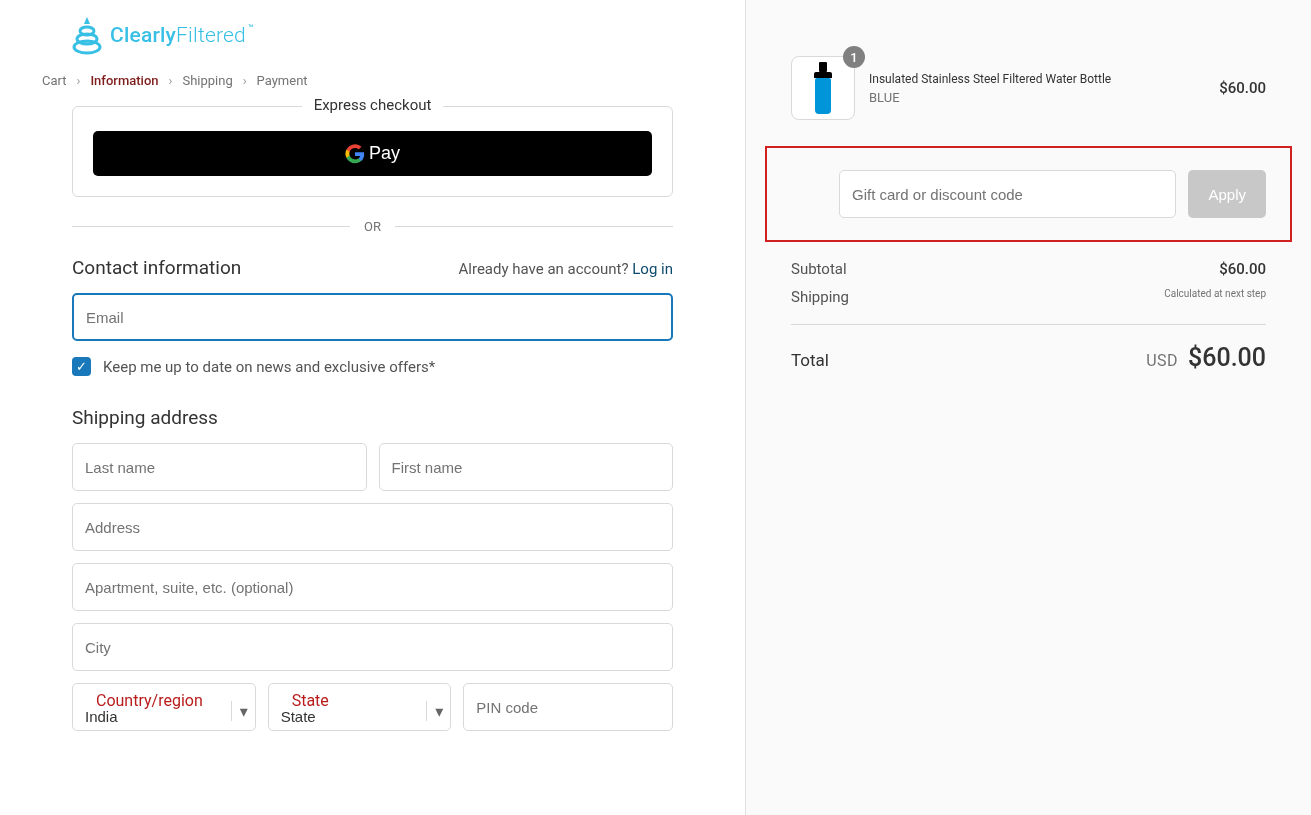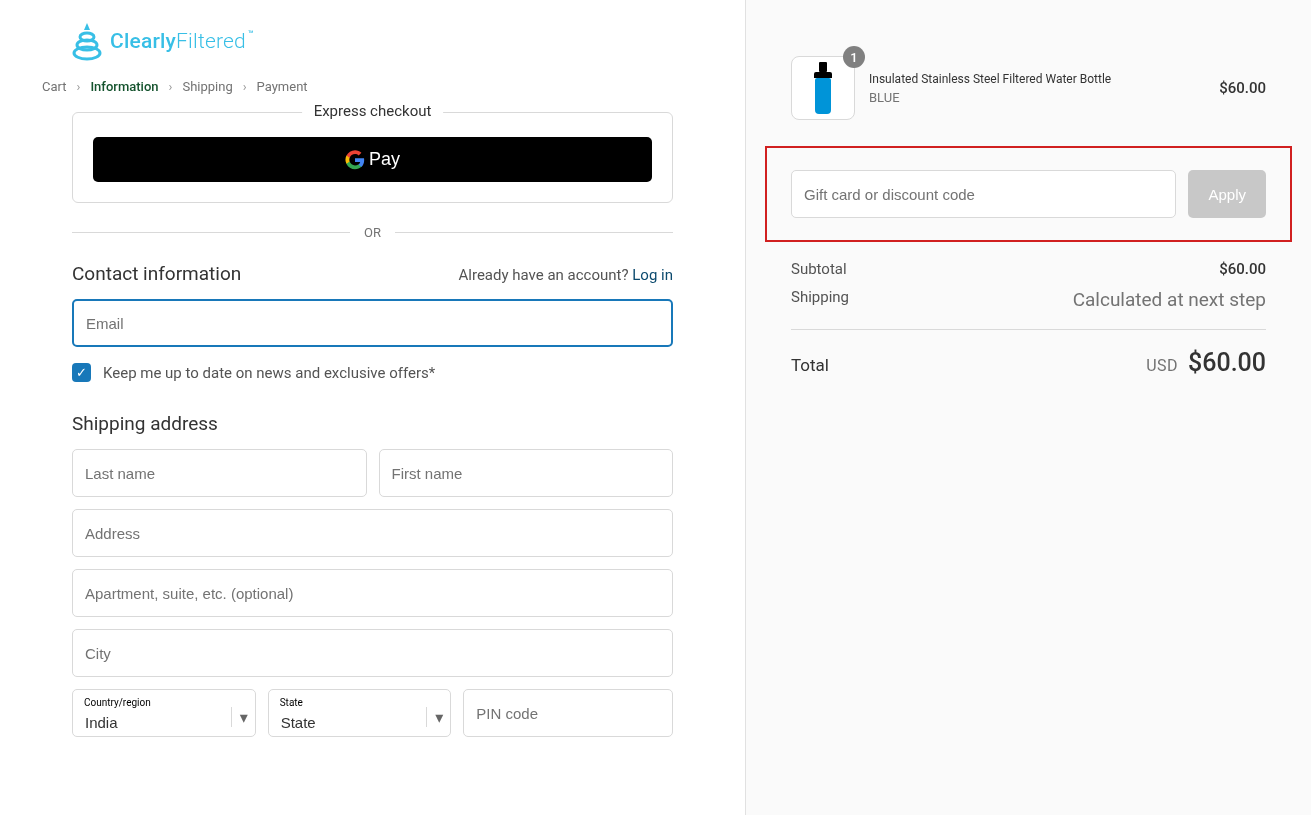--- a/index.html
+++ b/index.html
@@ -1,30 +1,30 @@
 <!DOCTYPE html>
 <html><head>
 <meta charset="utf-8">
 <style>
 * { box-sizing: border-box; margin: 0; padding: 0; }
 body { font-family: -apple-system, BlinkMacSystemFont, "Segoe UI", Roboto, Helvetica, Arial, sans-serif; color: #333; }
 .container { display: flex; width: 1311px; height: 815px; }
-.main { width: 745px; padding: 21px 42px 0 42px; overflow: hidden; }
+.main { width: 745px; padding: 15px 42px 0 42px; overflow: hidden; }
 .sidebar { flex: 1; background: #fafafa; border-left: 1px solid #e1e1e1; padding: 56px 45px 0 45px; }
 
 
 .logo { display: flex; align-items: center; gap: 8px; margin-bottom: 18px; margin-left: 30px; }
 .logo-mark { width: 30px; height: 40px; position: relative; }
 .logo-text { color: #38bfe6; font-size: 21px; font-weight: 500; letter-spacing: 0.2px; }
 .logo-text .light { font-weight: 300; }
 .logo-tm { color: #38bfe6; font-size: 9px; vertical-align: top; margin-left: 2px; }
 
 
 .breadcrumb { display: flex; align-items: center; gap: 10px; font-size: 13px; color: #737373; margin-bottom: 18px; }
-.breadcrumb .crumb.active { color: #14532d; font-weight: 500; }
+.breadcrumb .crumb.active { color: #7f1d1d; font-weight: 500; }
 .breadcrumb .chev { color: #999; }
 
 
 .express-box { border: 1px solid #d9d9d9; border-radius: 6px; padding: 10px 20px 20px; position: relative; margin-top: 14px; margin-left:30px; margin-right:30px;}
 .express-title { position: absolute; top: -11px; left: 50%; transform: translateX(-50%); background: #fff; padding: 0 12px; font-size: 15px; color: #333; }
 .express-buttons { display: flex; gap: 12px; margin-top: 14px; }
 .pay-btn { flex: 1; height: 45px; border: none; border-radius: 5px; display: flex; align-items: center; justify-content: center; cursor: pointer; }
 .shop-pay { background: #5a31f4; }
 .gpay { background: #000; }
 .shop-pay-text { color:#fff; font-weight:600; font-size:18px; font-style:italic; }
@@ -44,48 +44,48 @@
 .account-line { font-size:15px; color:#545454; }
 .account-line .login { color:#0c4a6e; }
 
 
 .field { width:100%; height:48px; border:1px solid #d9d9d9; border-radius:5px; padding: 0 12px; font-size:15px; color:#333; background:#fff; margin-bottom:12px; }
 .field::placeholder { color:#737373; }
 .field.focused { border:2px solid #1878b9; outline:none; }
 .field-row { display:flex; gap:12px; }
 .field-row .field { flex:1; }
 .select-wrap { position:relative; flex:1;}
-.select-wrap .float-label { position:absolute; top:8px; left:12px; font-size:10px; color:#000000; }
+.select-wrap .float-label { position:absolute; top:8px; left:24px; font-size:16px; color:#b91c1c; }
 .select-wrap .field { padding-top:18px;}
 .select-wrap .caret { position:absolute; right:8px; top:50%; transform:translateY(-60%); border-left:1px solid #d9d9d9; padding-left:8px; height:20px; display:flex; align-items:center; color:#666;}
 
 
 .check-row { display:flex; align-items:center; gap:12px; font-size:15px; color:#545454; margin-bottom:30px; margin-top:4px;}
 .check-box { width:19px; height:19px; background:#1878b9; border-radius:4px; display:flex; align-items:center; justify-content:center; color:#fff; font-size:13px;}
 
 
 .cart-item { display:flex; align-items:center; gap:14px; margin-bottom:26px; }
 .thumb-wrap { position:relative; }
 .thumb { width:64px; height:64px; border:1px solid #d9d9d9; border-radius:8px; background:#fff; display:flex; align-items:center; justify-content:center; }
 .badge { position:absolute; top:-10px; right:-10px; width:22px; height:22px; background:#808080; color:#fff; border-radius:50%; display:flex; align-items:center; justify-content:center; font-size:13px; font-weight:500;}
 .item-info { flex:1; }
 .item-name { font-size:12px; color:#333; line-height:1.35; margin-bottom:2px;}
 .item-variant { font-size:13px; color:#737373; }
 .item-price { font-size:15px; color:#333; font-weight:500;}
 
 
 .discount-highlight { border:2px solid #d12020; padding: 22px 24px; margin: 0 -26px 18px; }
-.discount-row { display:flex; gap:12px; }
+.discount-row { display:flex; gap:12px;margin-left:48px; }
 .discount-row .field { margin-bottom:0; }
 .apply-btn { background:#c8c8c8; color:#fff; border:none; border-radius:5px; padding: 0 20px; font-size:15px; font-weight:500; cursor:pointer; }
 
 
 .tot-row { display:flex; justify-content:space-between; font-size:15px; color:#535353; margin: 10px 0; }
 .tot-row .val { color:#333; font-weight:500;}
-.tot-row .note { font-size:19px; color:#737373; }
+.tot-row .note { font-size:10px; color:#737373; }
 .divider-line { height:1px; background:#d9d9d9; margin: 18px 0; }
 .total-row { display:flex; justify-content:space-between; align-items:baseline;gap:20px; }
 .total-label { font-size:17px; color:#333; }
 .total-right { display:flex; align-items:baseline; gap:10px; }
 .currency { font-size:16px; color:#737373; letter-spacing:0.5px;padding-left:18px;}
 .total-amount { font-size:25px; color:#333; font-weight:500;}
 
 .bottle { display:flex; flex-direction:column; align-items:center;}
 .cap { width:8px; height:10px; background:#000; border-radius:1px;}
 .lid { width:18px; height:6px; background:#000; border-radius:2px 2px 0 0;}

